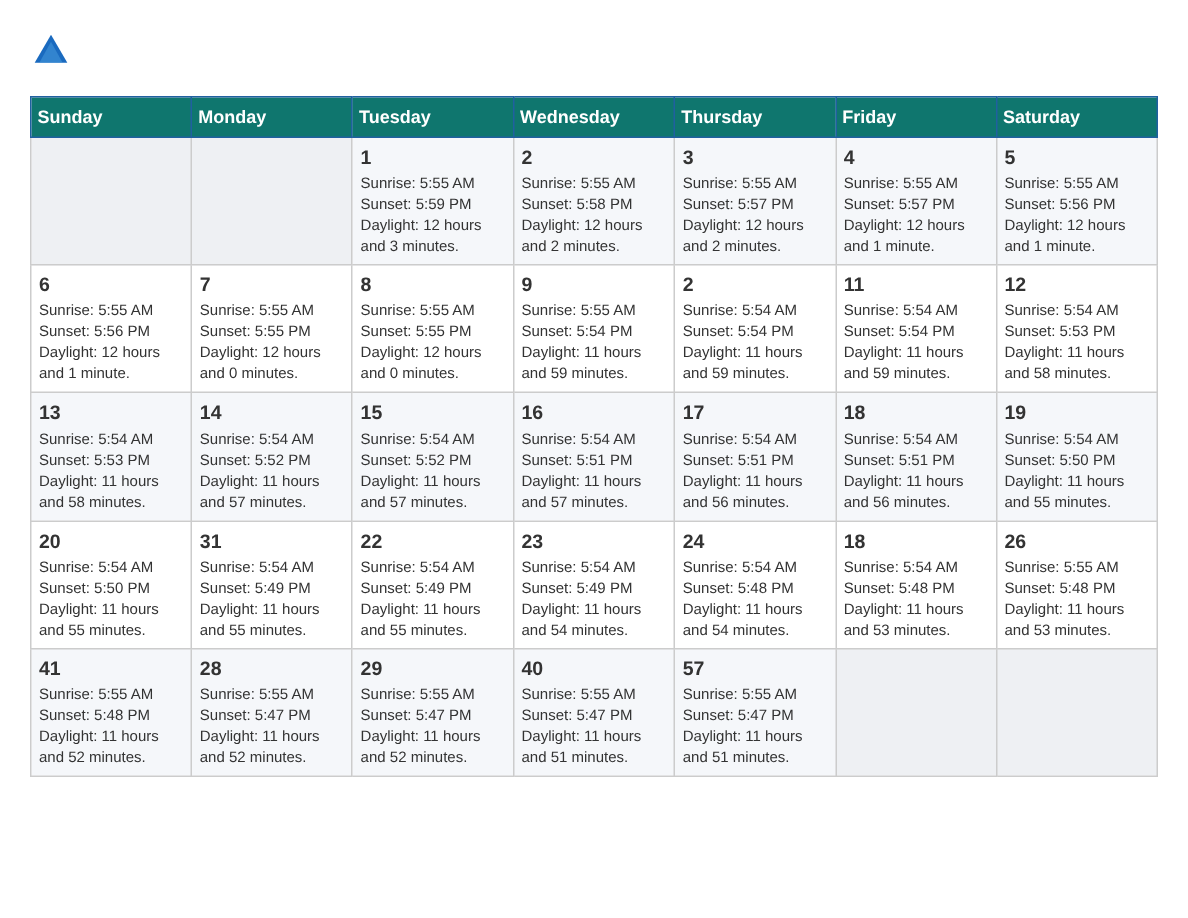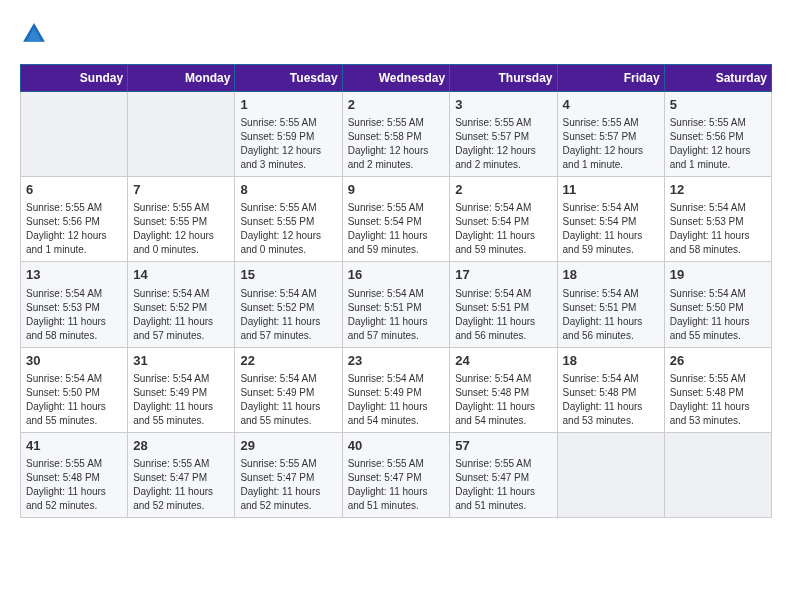--- a/index.html
+++ b/index.html
@@ -43,24 +43,24 @@
     .location-title {
       font-size: 16px;
       color: #555;
     }
     table {
       width: 100%;
       border-collapse: collapse;
       font-size: 10.5px;
     }
     thead tr th {
-      background: #4c1d95;
+      background: #0f766e;
       color: #fff;
       padding: 6px 4px;
-      text-align: right;
+      text-align: left;
       font-size: 12px;
       font-weight: bold;
       border: 1px solid #2060a0;
     }
     tbody tr td {
       border: 1px solid #ccc;
       padding: 4px 5px;
       vertical-align: top;
       height: 80px;
       width: 108px;
@@ -174,21 +174,21 @@
 Sunset: 5:51 PM
 Daylight: 11 hours and 56 minutes.</td>
         <td><span class="day-num">18</span>Sunrise: 5:54 AM
 Sunset: 5:51 PM
 Daylight: 11 hours and 56 minutes.</td>
         <td><span class="day-num">19</span>Sunrise: 5:54 AM
 Sunset: 5:50 PM
 Daylight: 11 hours and 55 minutes.</td>
       </tr>
       <tr>
-        <td><span class="day-num">30</span>Sunrise: 5:54 AM
+        <td><span class="day-num">20</span>Sunrise: 5:54 AM
 Sunset: 5:50 PM
 Daylight: 11 hours and 55 minutes.</td>
         <td><span class="day-num">31</span>Sunrise: 5:54 AM
 Sunset: 5:49 PM
 Daylight: 11 hours and 55 minutes.</td>
         <td><span class="day-num">22</span>Sunrise: 5:54 AM
 Sunset: 5:49 PM
 Daylight: 11 hours and 55 minutes.</td>
         <td><span class="day-num">23</span>Sunrise: 5:54 AM
 Sunset: 5:49 PM

